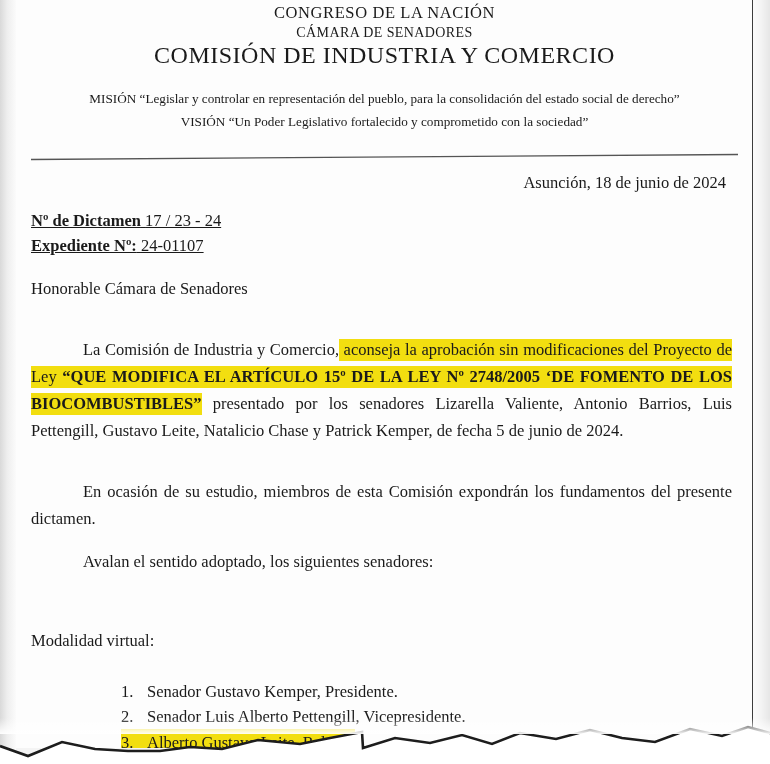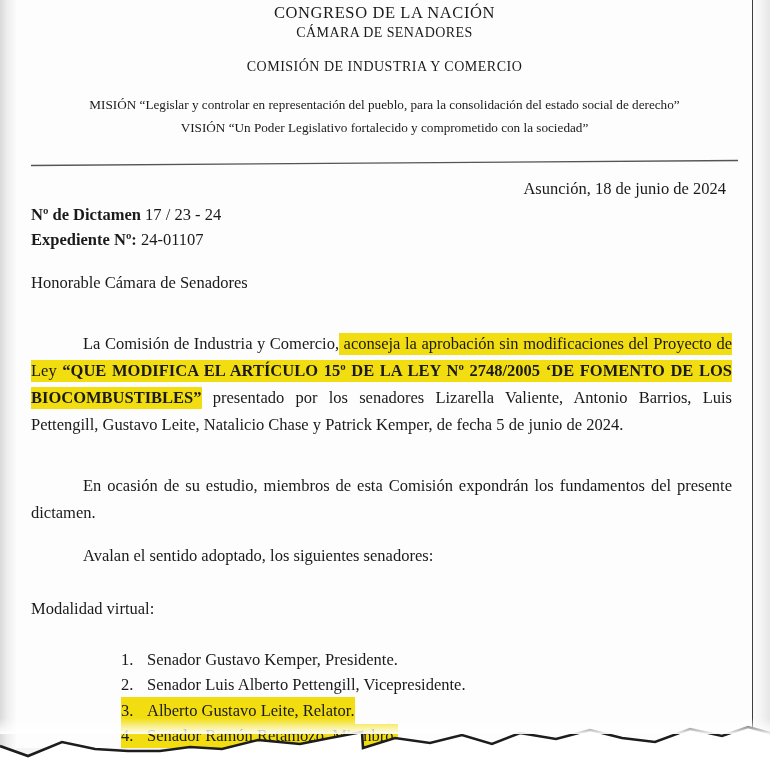--- a/index.html
+++ b/index.html
@@ -61,23 +61,22 @@
     line-height: 20px;
     white-space: nowrap;
   }
   .mast-line-2 {
     font-size: 14px;
     letter-spacing: 0.4px;
     line-height: 19px;
     white-space: nowrap;
   }
   .mast-title {
-    font-size: 14px;
+    font-size: 24px;
     letter-spacing: 0.5px;
-    margin-top: 17px;
     white-space: nowrap;
     text-align: center;
   }
   .mast-mission {
     font-size: 13.2px;
     margin-top: 19px;
     line-height: 21px;
     white-space: nowrap;
   }
   .mast-vision {
@@ -101,20 +100,22 @@
     font-size: 16.5px;
     line-height: 27px;
   }
   .date-line {
     text-align: right;
     padding-right: 6px;
     margin-top: 2px;
     font-size: 16.5px;
   }
   .docnums {
+    margin-top: 12px;
+    text-decoration: underline;
   }
   .docnums div { line-height: 25px; }
   .lbl { font-weight: bold; }
 
   .addressee {
     margin-top: 17px;
   }
 
   .para {
     margin-top: 34px;
@@ -127,21 +128,21 @@
   mark.hl {
     background: #f2de10;
     color: inherit;
     padding: 1px 0 2px 0;
     box-decoration-break: clone;
     -webkit-box-decoration-break: clone;
   }
   .bold { font-weight: bold; }
 
   .modalidad {
-    margin-top: 26px;
+    margin-top: 52px;
     font-size: 16.5px;
   }
 
   
   .senators {
     margin-top: 26px;
     position: relative;
     padding-left: 106px;
   }
   .sen-row {

